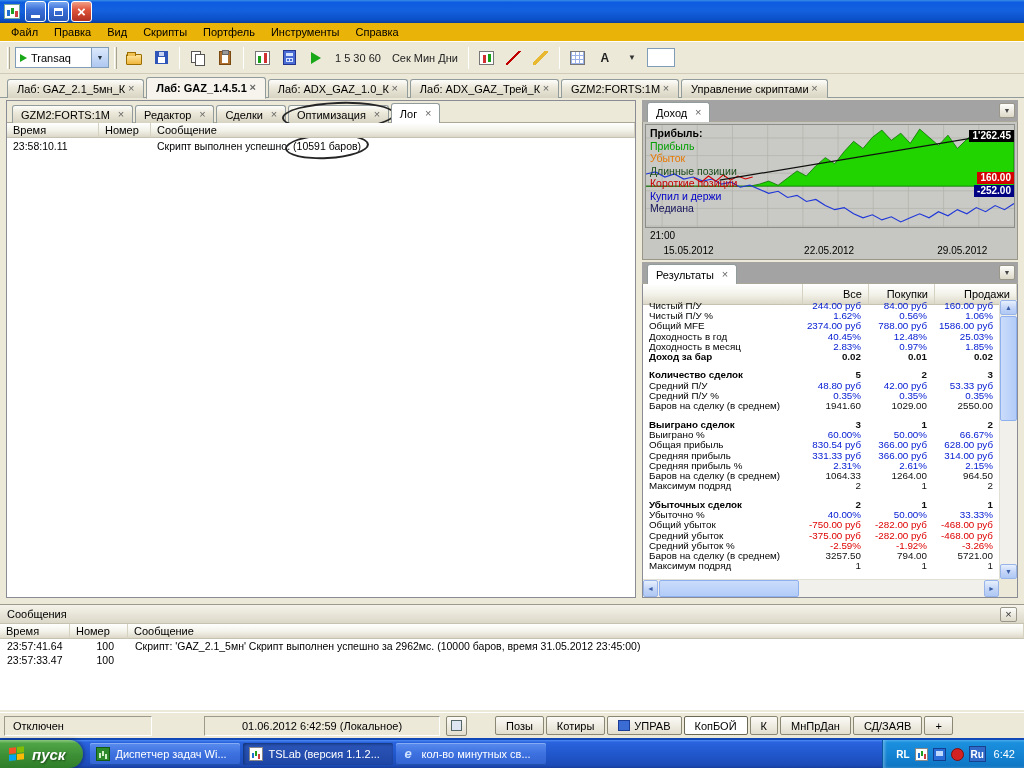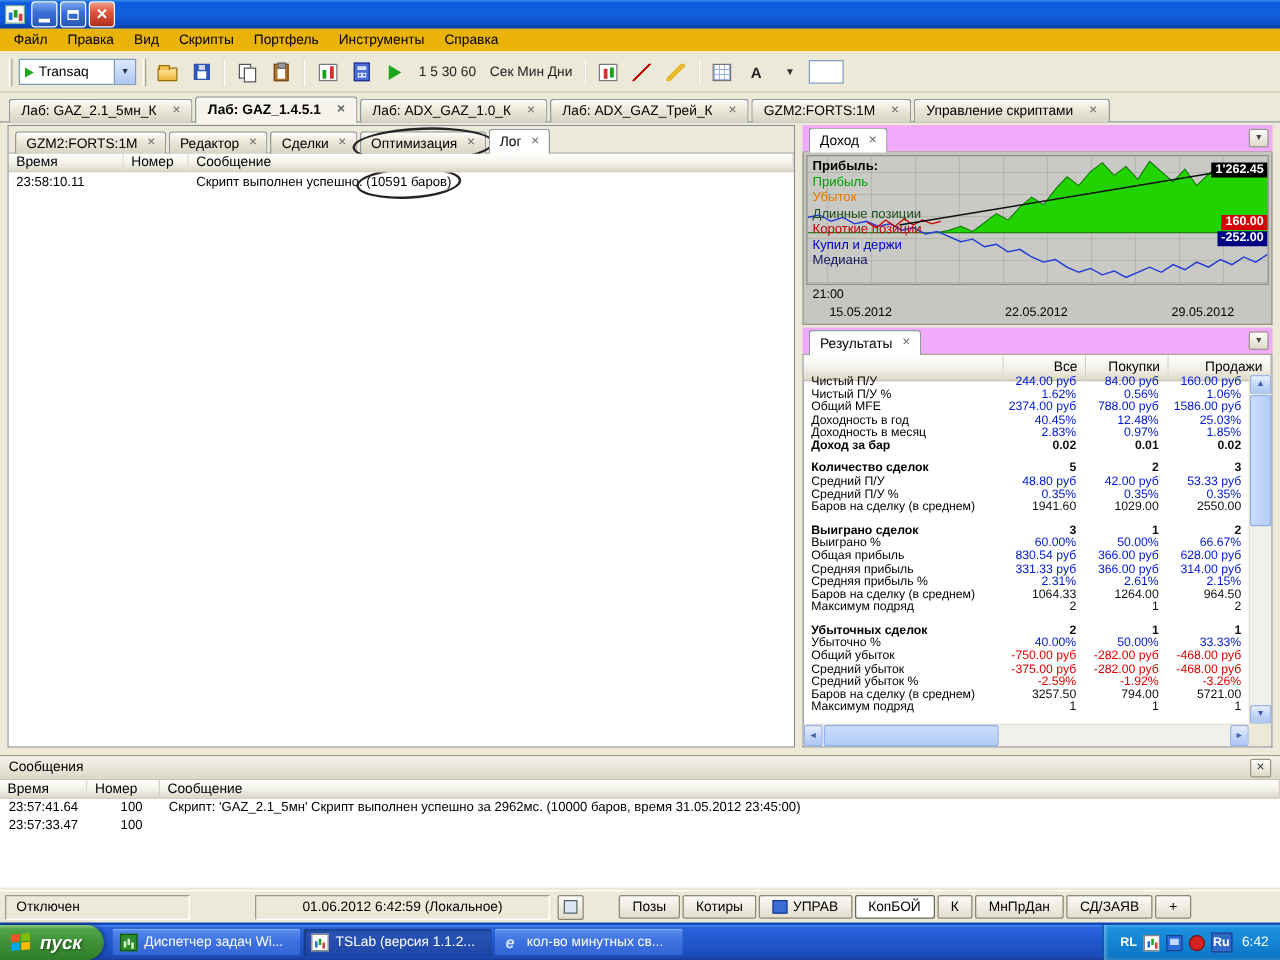--- a/index.html
+++ b/index.html
@@ -68,21 +68,21 @@
   .icpencil{width:15px;height:14px;background:linear-gradient(135deg,transparent 40%,#E8B830 40%,#E8B830 58%,transparent 58%);}
   .icgrid{width:15px;height:14px;background:#FFF;border:1px solid #777;
     background-image:repeating-linear-gradient(0deg,#9AB0E8 0 1px,transparent 1px 4px),repeating-linear-gradient(90deg,#9AB0E8 0 1px,transparent 1px 4px);}
   .icA::after{content:"A";font-weight:bold;font-size:12px;color:#222;}
   .icdrop::after{content:"▼";font-size:8px;color:#333;}
   .tb-field{width:28px;height:19px;background:#FFF;border:1px solid #7F9DB9;flex:none;}
 
   
   .maintabs{position:absolute;top:75px;left:0;right:0;height:23px;display:flex;align-items:flex-end;padding-left:7px;
     border-bottom:1px solid #919B9C;background:#ECE9D8;}
-  .mtab{display:flex;align-items:center;gap:10px;height:19px;padding:0 6px 0 9px;margin-right:2px;
+  .mtab{display:flex;align-items:center;gap:0;height:19px;padding:0 6px 0 9px;margin-right:2px;
     border:1px solid #919B9C;border-bottom:none;border-radius:3px 3px 0 0;
     background:linear-gradient(#FDFDFB,#ECE9DA 40%,#D8D4C4);position:relative;top:1px;white-space:nowrap;}
   .mtab.active{height:22px;background:#F6F4EC;font-weight:bold;border-bottom:1px solid #F6F4EC;margin-bottom:-1px;}
   .tabx{width:12px;height:12px;font-size:11px;line-height:10px;color:#666;text-align:center;}
   .tabx::after{content:"×";}
 
   
   .lab-panel{position:absolute;left:6px;top:100px;width:630px;height:498px;background:#FFF;border:1px solid #898C95;}
   .doctabs{position:absolute;top:0;left:0;right:0;height:22px;display:flex;align-items:flex-end;background:#ECE9D8;
     border-bottom:1px solid #ACA899;padding-left:5px;}
@@ -97,21 +97,21 @@
   .log-head{position:absolute;top:22px;left:0;right:0;height:15px;display:flex;}
   .log-head .c1{width:92px;}.log-head .c2{width:52px;}.log-head .c3{flex:1;}
   .log-body{position:absolute;top:37px;left:0;right:0;bottom:0;background:#FFF;overflow:hidden;}
   .log-row{display:flex;height:15px;align-items:center;font-size:10.5px;}
   .log-row .t{width:92px;padding-left:6px;}.log-row .n{width:52px;}.log-row .m{flex:1;padding-left:6px;white-space:nowrap;}
   .circled-text{position:relative;display:inline-block;margin-left:3px;}
   .circled-text::after{content:"";position:absolute;left:-8px;right:-8px;top:-6px;bottom:-7px;
     border:2px solid #252525;border-radius:50%;transform:rotate(-3deg);pointer-events:none;}
 
   
-  .panel-tabs{position:relative;height:22px;display:flex;align-items:flex-end;background:#f0abfc;border-bottom:1px solid #ACA899;padding-left:5px;}
+  .panel-tabs{position:relative;height:22px;display:flex;align-items:flex-end;background:#a3a3a3;border-bottom:1px solid #ACA899;padding-left:5px;}
   .panel-dd{position:absolute;right:3px;bottom:3px;width:16px;height:15px;border:1px solid #9A978A;border-radius:2px;
     background:linear-gradient(#FDFDFB,#DDD9C8);display:flex;align-items:center;justify-content:center;}
   .panel-dd::after{content:"▼";font-size:7px;color:#444;}
 
   
   .income-panel{position:absolute;left:642px;top:100px;width:376px;height:160px;}
   .income-body{position:absolute;top:22px;left:0;right:0;bottom:0;background:#C6C6C2;border:1px solid #9A978A;border-top:none;}
   .plot{position:absolute;left:2px;top:2px;right:2px;height:104px;background:#C9C9C5;border:1px solid #8E8E88;overflow:hidden;}
   .chart-svg{position:absolute;inset:0;width:100%;height:100%;}
   .legend{position:absolute;left:4px;top:2px;line-height:12.5px;font-size:10.5px;}

